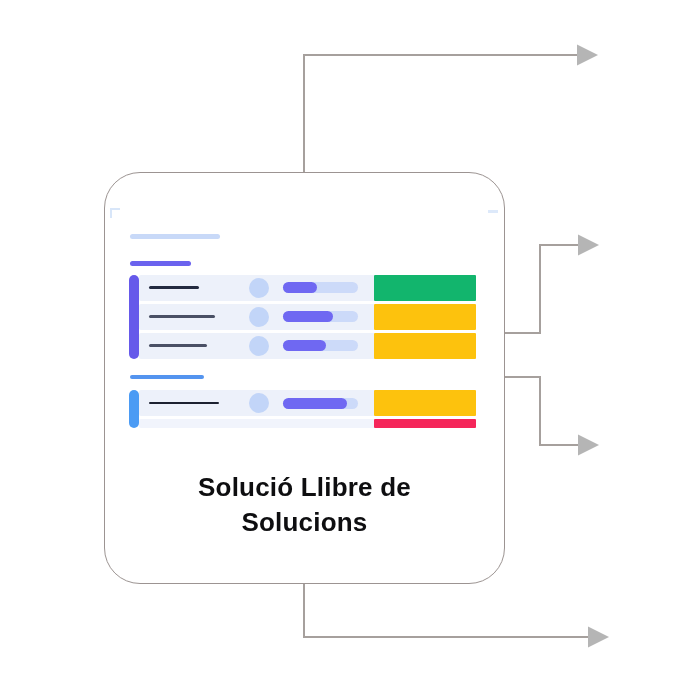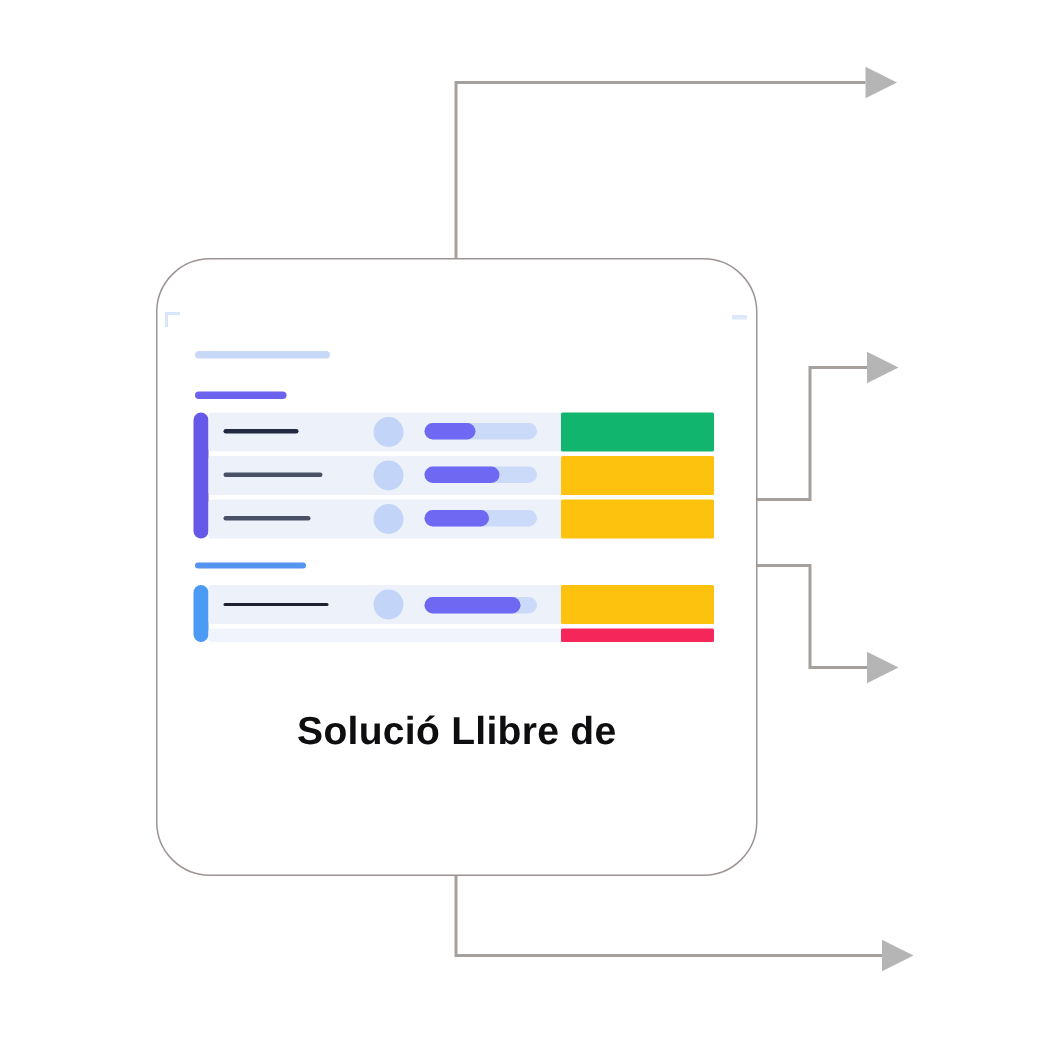--- a/index.html
+++ b/index.html
@@ -132,16 +132,17 @@
             <div class="row partial">
               <div class="row-body"></div>
               <div class="status" style="background: rgb(245, 38, 90);"></div>
             </div>
           </div>
         </div>
       </div>
 
     <div class="card-title">
       <div>Solució Llibre de</div>
+      <div>Solucions</div>
     </div>
   </div>
 
 </div>
 
 </body></html>

